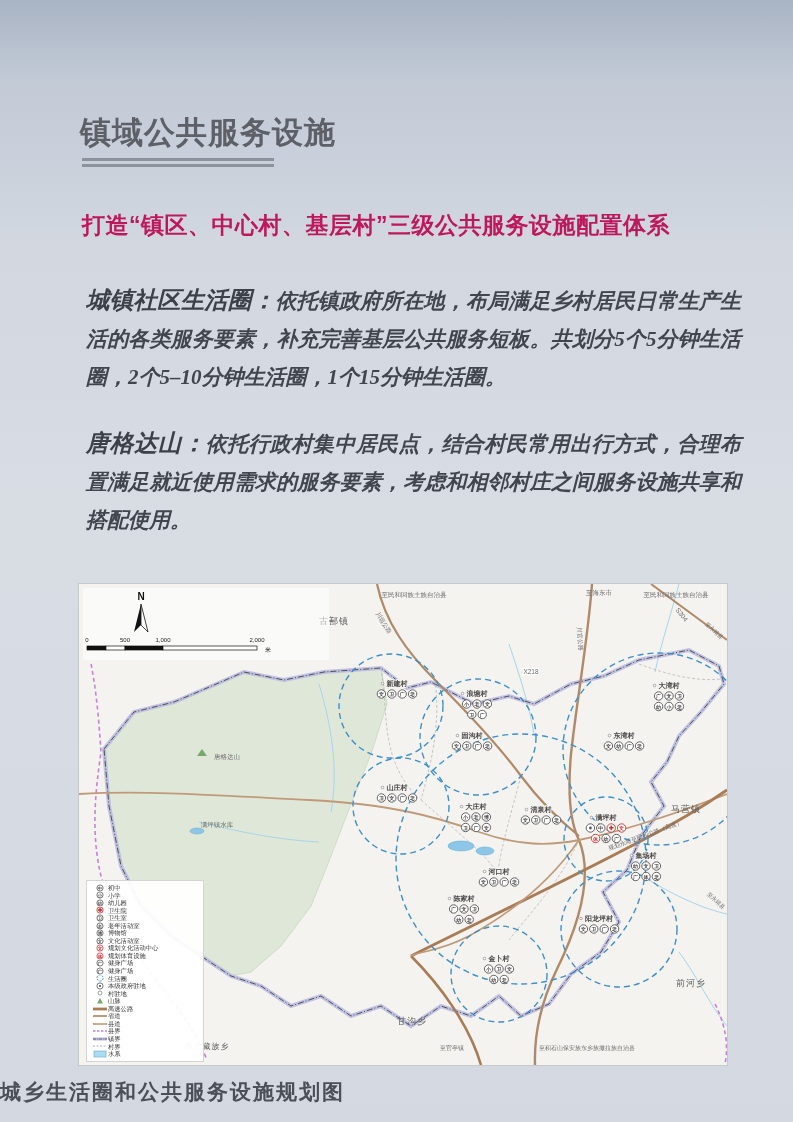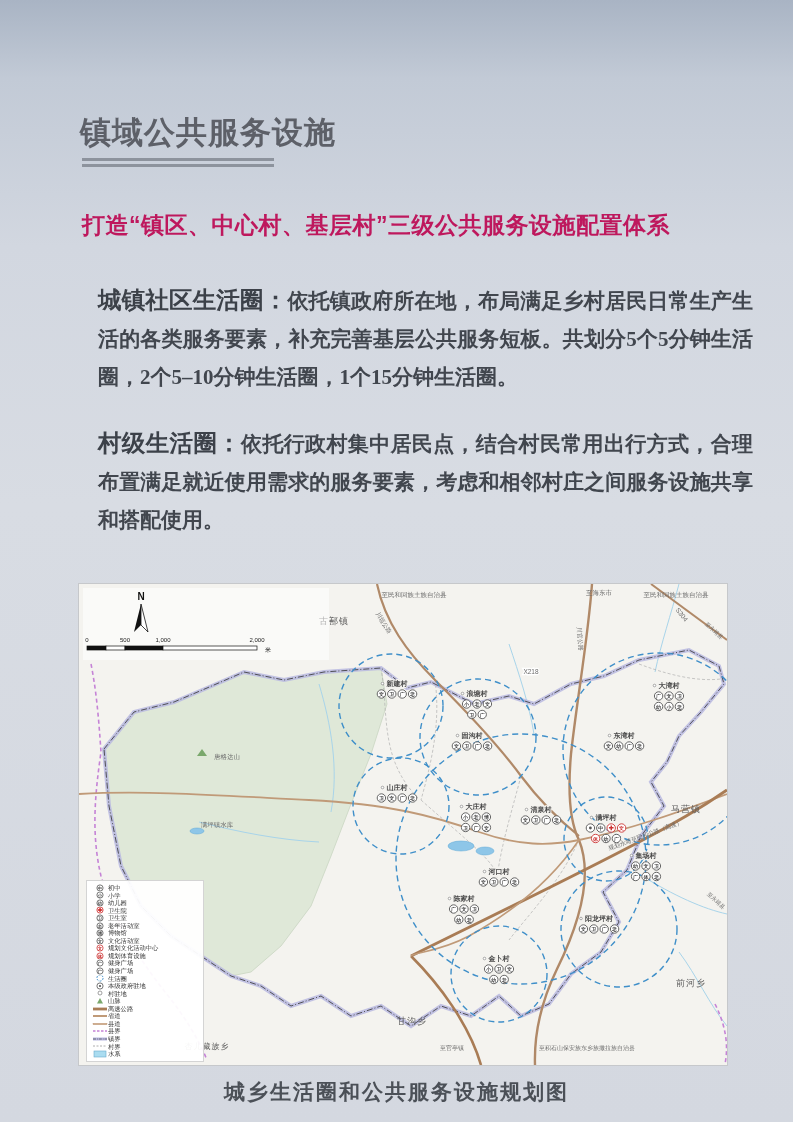--- a/index.html
+++ b/index.html
@@ -14,61 +14,61 @@
     font-family:"Liberation Serif",serif;font-weight:bold;
     font-size:31px;color:#5d6068;letter-spacing:1px;
   }
   .title-underline{position:absolute;left:82px;top:158px;width:192px;}
   .title-underline .bar{height:3px;background:#8d939d;margin-bottom:3px;}
   .subtitle{
     position:absolute;left:82px;top:210px;width:660px;
     font-weight:bold;font-size:23px;color:#be185d;letter-spacing:0.5px;
   }
   .para{
-    position:absolute;left:98px;width:655px;
+    position:absolute;left:86px;width:655px;
     font-family:"Liberation Serif",serif;font-weight:bold;
-    font-size:21px;line-height:38px;color:#41464e;text-align:justify;
+    font-size:21px;line-height:38px;color:#41464e;text-align:justify;font-style:italic;
   }
   .para .lead{font-size:23.5px;color:#3c4149;}
   .para1{top:281px;}
   .para2{top:424px;}
   .map-frame{
     position:absolute;left:78px;top:583px;width:650px;height:483px;
     background:#f4f3f0;border:1px solid #c6c8cb;box-sizing:border-box;
   }
   .legend-box{
     position:absolute;left:7px;top:296px;width:118px;
     background:rgba(255,255,255,0.95);border:1px solid #d4d4d4;
     padding:3px 2px 3px 4px;box-sizing:border-box;
   }
   .legend-row{display:flex;align-items:center;height:7.55px;overflow:hidden;}
   .legend-sym{width:17px;flex:0 0 17px;display:flex;justify-content:center;}
   .legend-label{font-size:6.3px;color:#333;white-space:nowrap;line-height:7.5px;}
   .caption{
-    position:absolute;left:0;top:1078px;width:793px;text-align:center;
+    position:absolute;left:0;top:1078px;width:793px;
     font-family:"Liberation Serif",serif;font-weight:bold;
     font-size:21px;color:#4b5057;letter-spacing:2px;
   }
 </style>
 </head>
 <body>
 
 <div class="page">
 
   <div class="title">镇域公共服务设施</div>
   <div class="title-underline">
     <div class="bar"></div>
     <div class="bar"></div>
   </div>
 
   <div class="subtitle">打造“镇区、中心村、基层村”三级公共服务设施配置体系</div>
 
   <div class="para para1"><span class="lead">城镇社区生活圈：</span><span>依托镇政府所在地，布局满足乡村居民日常生产生活的各类服务要素，补充完善基层公共服务短板。共划分5个5分钟生活圈，2个5–10分钟生活圈，1个15分钟生活圈。</span></div>
 
-  <div class="para para2"><span class="lead">村级生活圈：</span><span>依托行政村集中居民点，结合村民常用出行方式，合理布置满足就近使用需求的服务要素，考虑和相邻村庄之间服务设施共享和搭配使用。</span></div>
+  <div class="para para2"><span class="lead">唐格达山：</span><span>依托行政村集中居民点，结合村民常用出行方式，合理布置满足就近使用需求的服务要素，考虑和相邻村庄之间服务设施共享和搭配使用。</span></div>
 
   <div class="map-frame">
     <svg id="map-svg" width="648" height="481" viewBox="0 0 648 481" xmlns="http://www.w3.org/2000/svg">
         <rect x="0" y="0" width="648" height="481" fill="#f4f3ef"></rect>
         <path d="M25,165 L55,128 95,118 128,104 165,88 205,96 245,88 302,84 L308,120 292,170 272,220 252,272 232,322 202,362 172,388 152,392 122,372 92,352 62,322 42,282 30,222 Z" fill="#dfe8d8" stroke="#c9d6c2" stroke-width="0.8"></path>
         <g stroke="#a8d4ea" stroke-width="1" fill="none">
           <path d="M240,100 C252,140 260,185 252,228"></path>
           <path d="M120,238 C160,248 200,256 240,258"></path>
           <path d="M560,290 C595,312 625,325 648,330"></path>
           <path d="M600,0 C592,30 582,60 576,88"></path>

